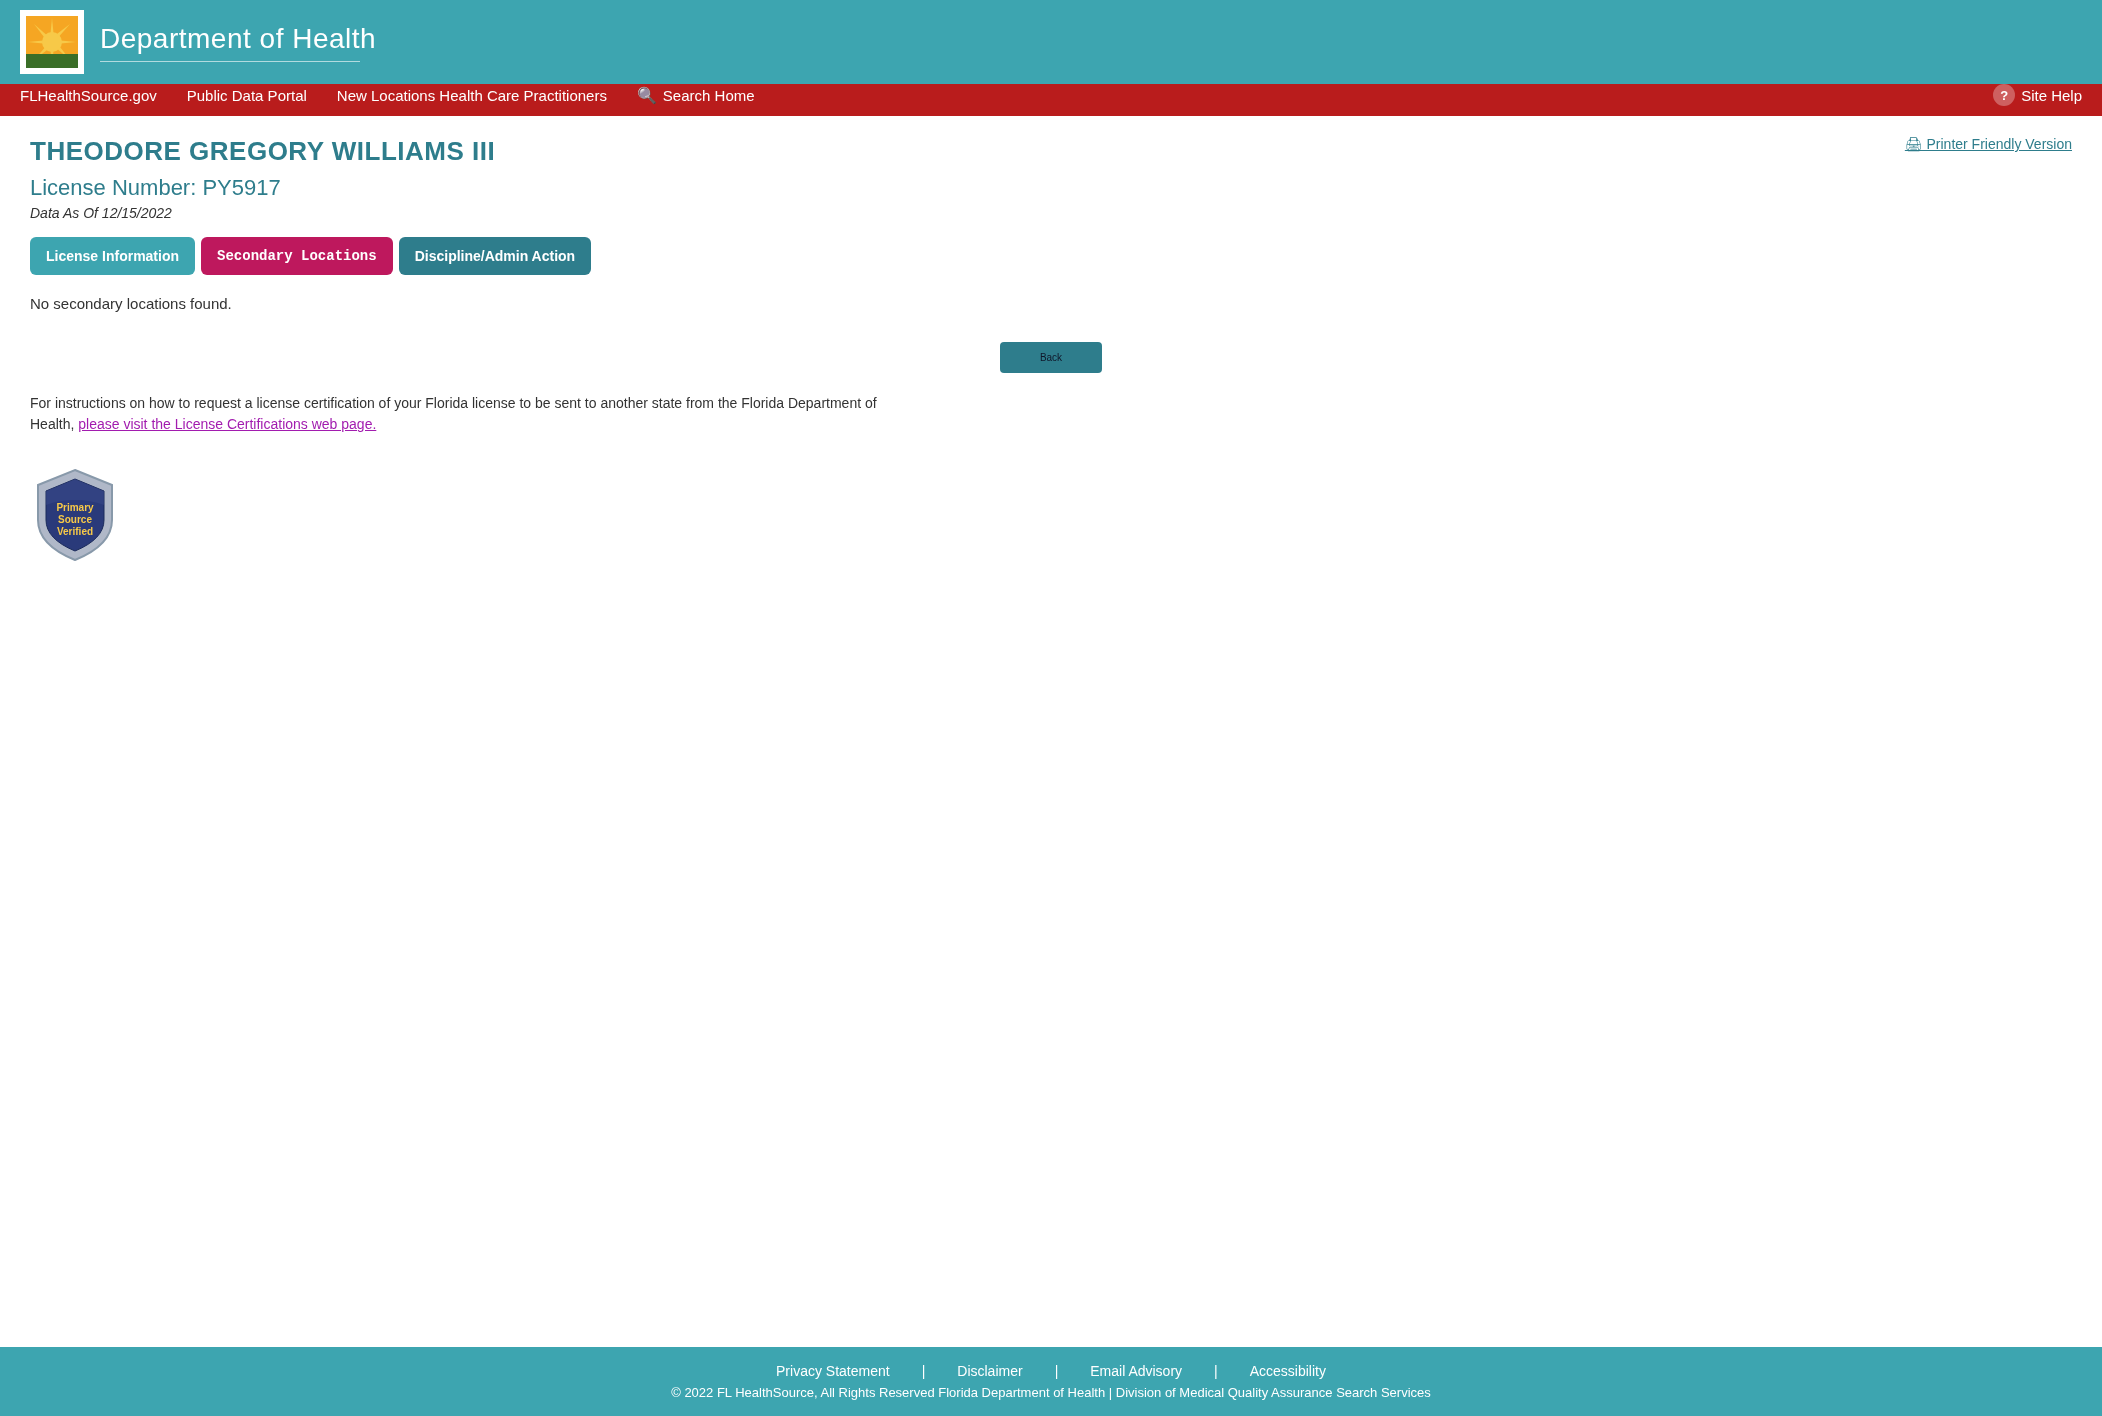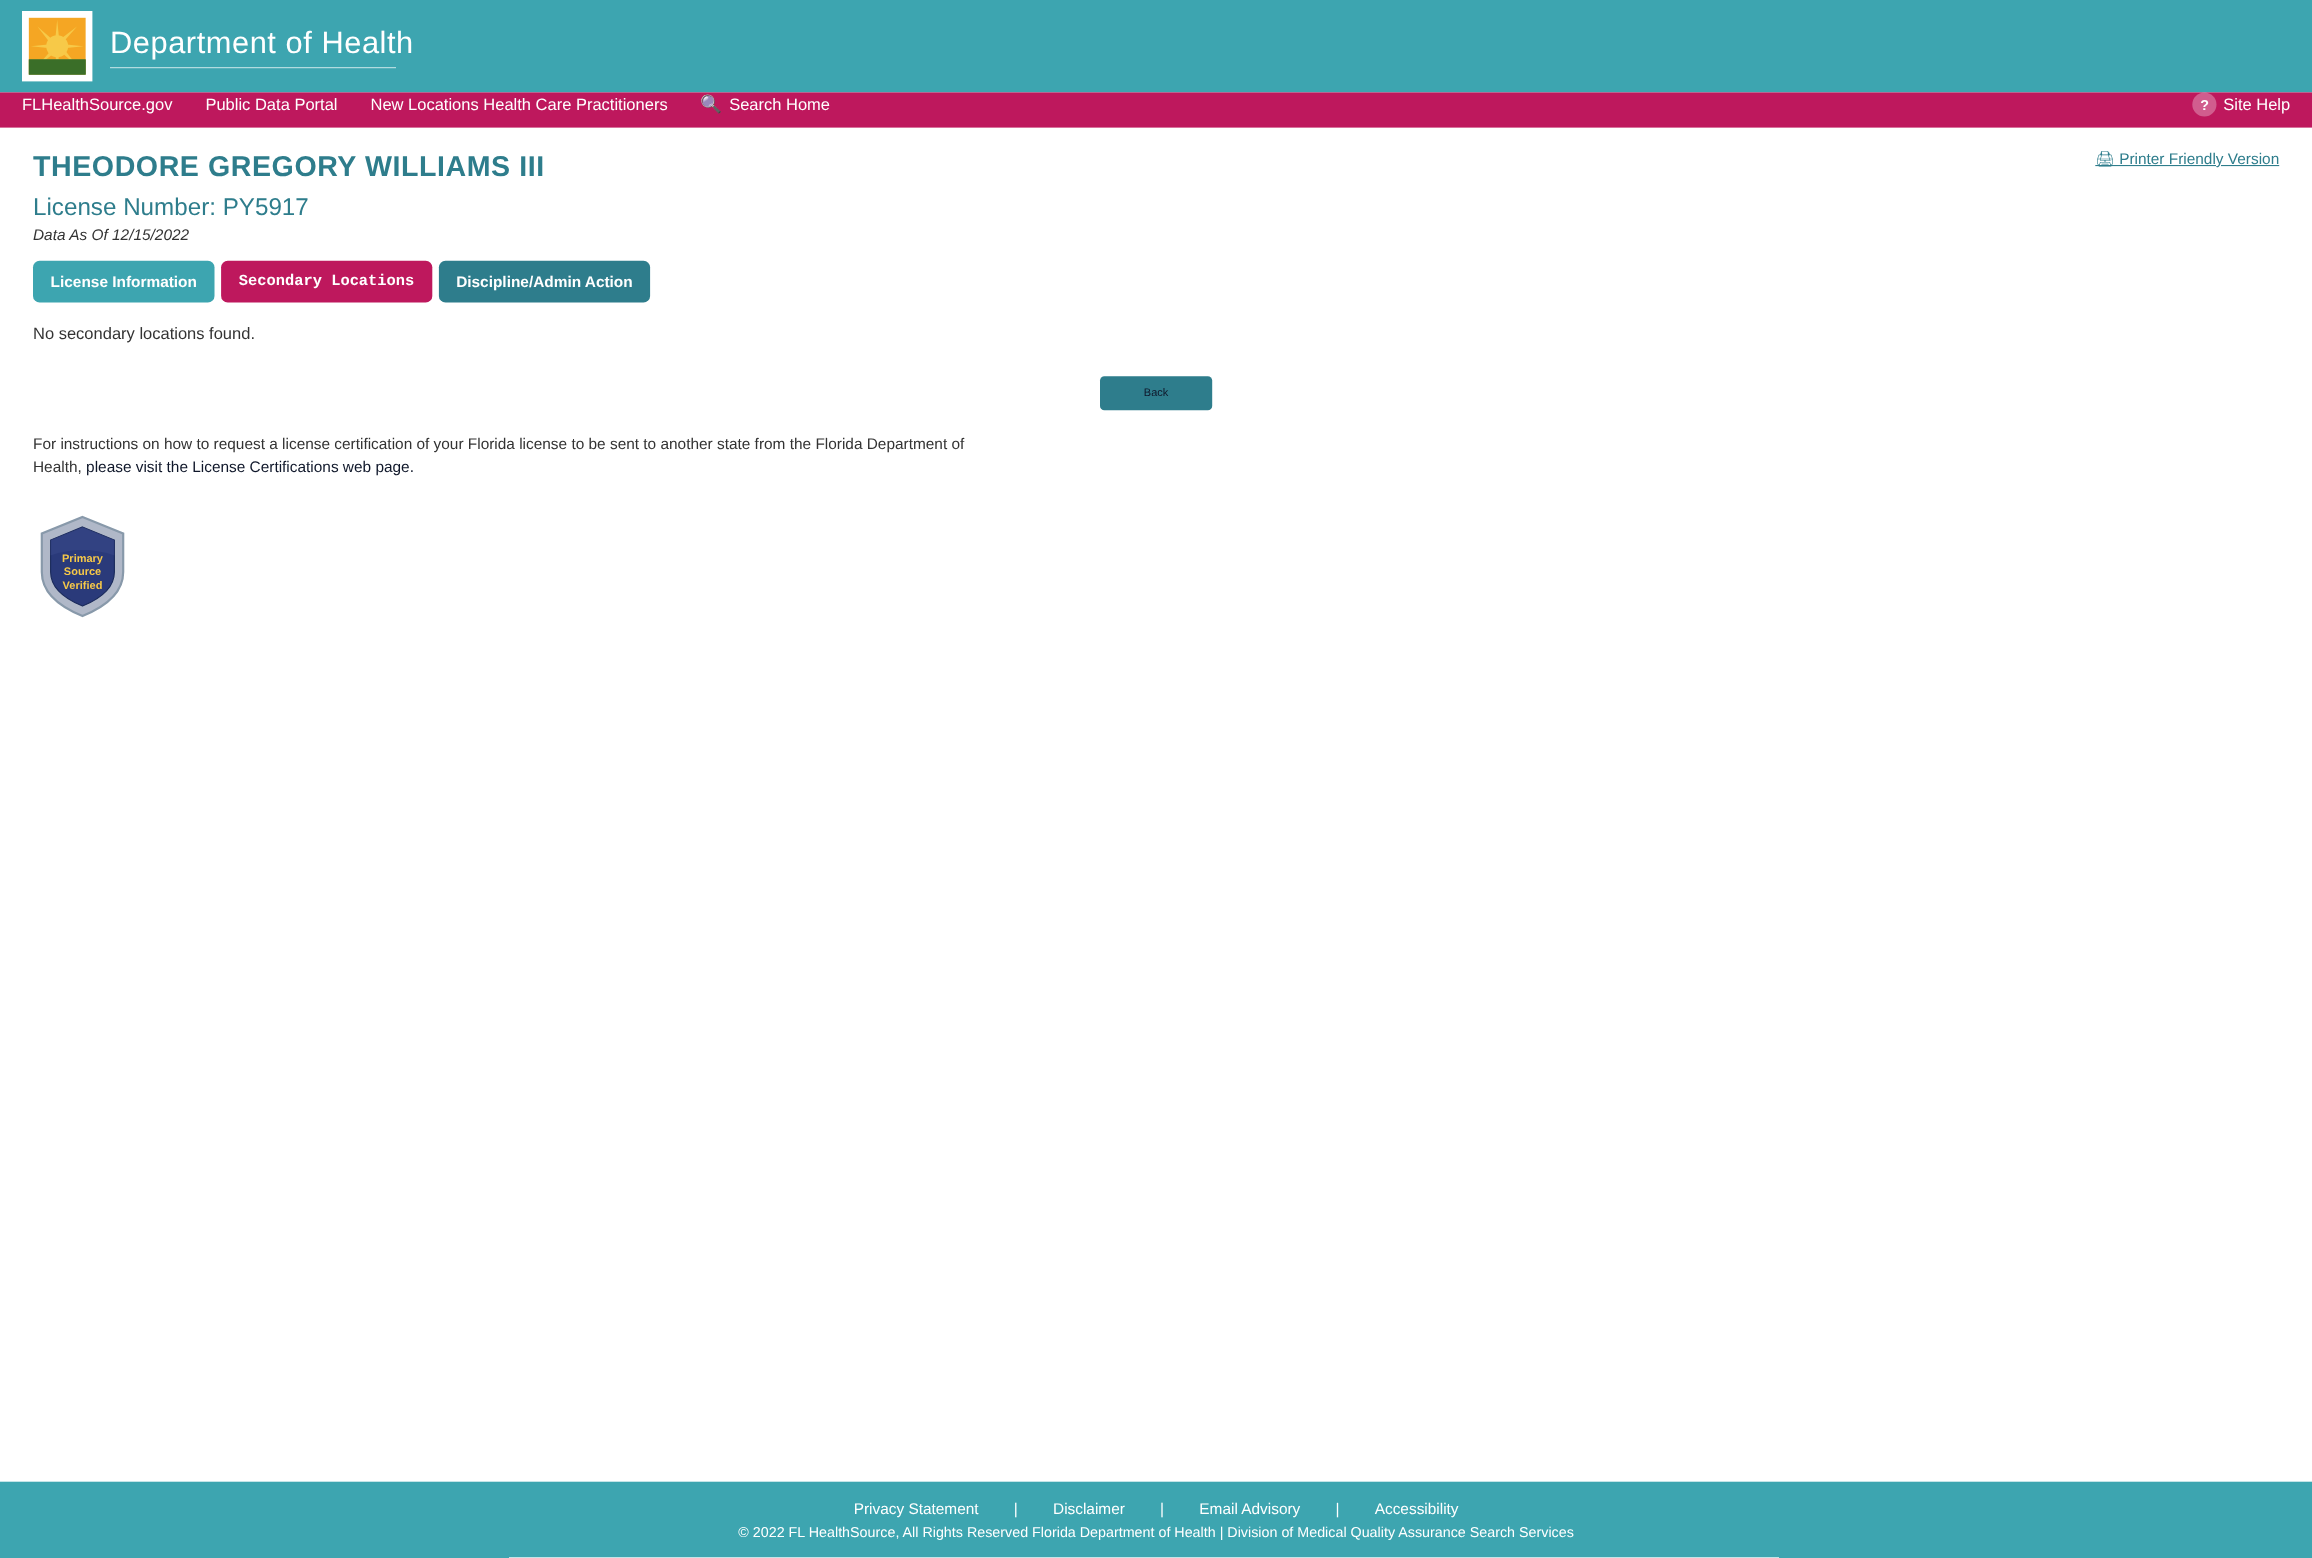--- a/index.html
+++ b/index.html
@@ -25,21 +25,21 @@
     }
     .header-title {
       color: #fff;
       font-size: 28px;
       font-weight: normal;
       letter-spacing: 0.5px;
     }
 
     
     .nav-bar {
-      background-color: #be185d;
+      background-color: #b91c1c;
       display: flex;
       align-items: center;
       padding: 0 20px 10px 20px;
       gap: 30px;
     }
     .nav-link {
       color: #fff;
       text-decoration: none;
       font-size: 15px;
       cursor: pointer;
@@ -159,21 +159,22 @@
     }
 
     .cert-info {
       font-size: 14px;
       color: #333;
       max-width: 900px;
       line-height: 1.5;
       margin-bottom: 30px;
     }
     .cert-info a {
-      color: #0f172a;
+      color: #a21caf;
+      text-decoration: underline;
       cursor: pointer;
     }
 
     
     .shield-container {
       display: flex;
       align-items: center;
       margin: 20px 0;
     }
 

